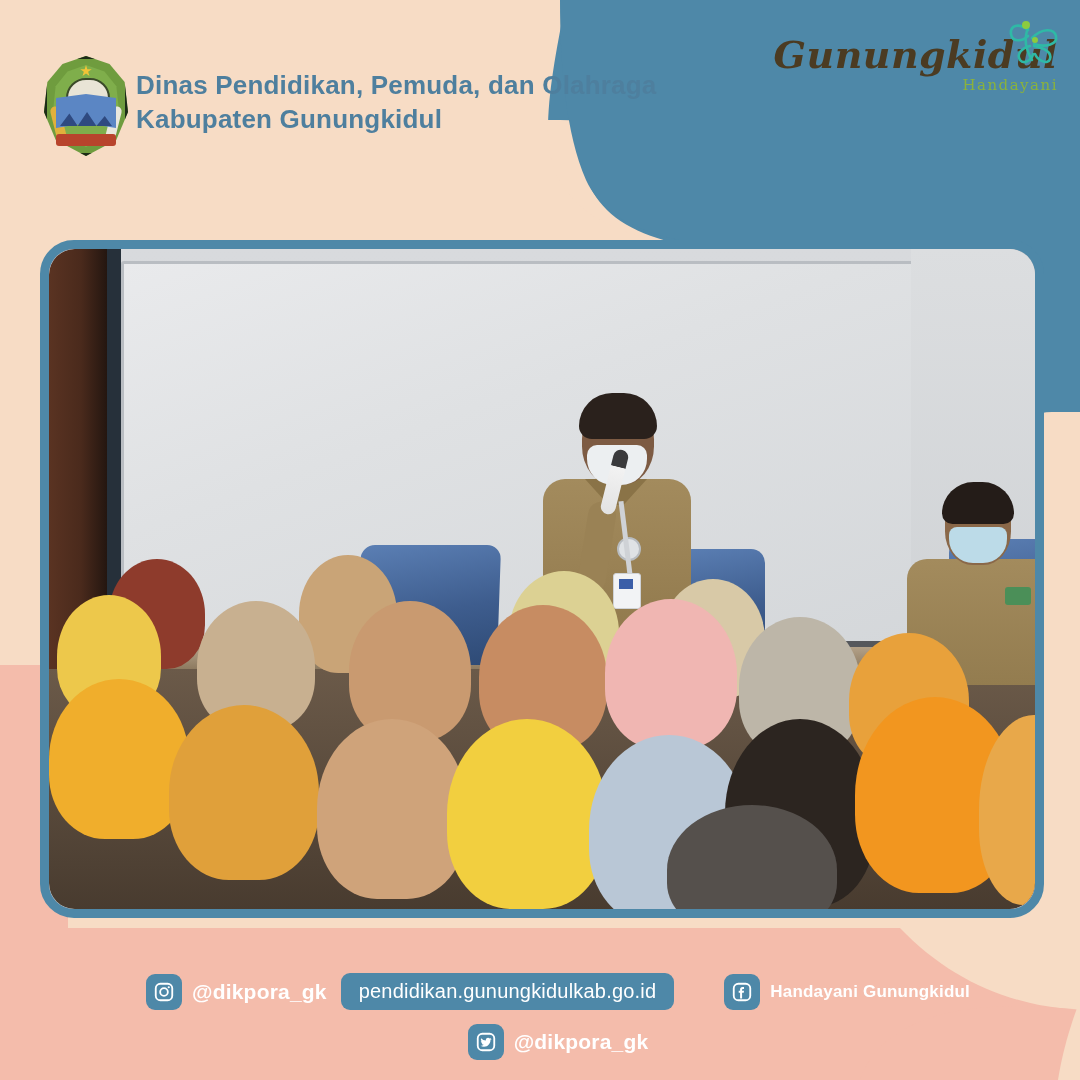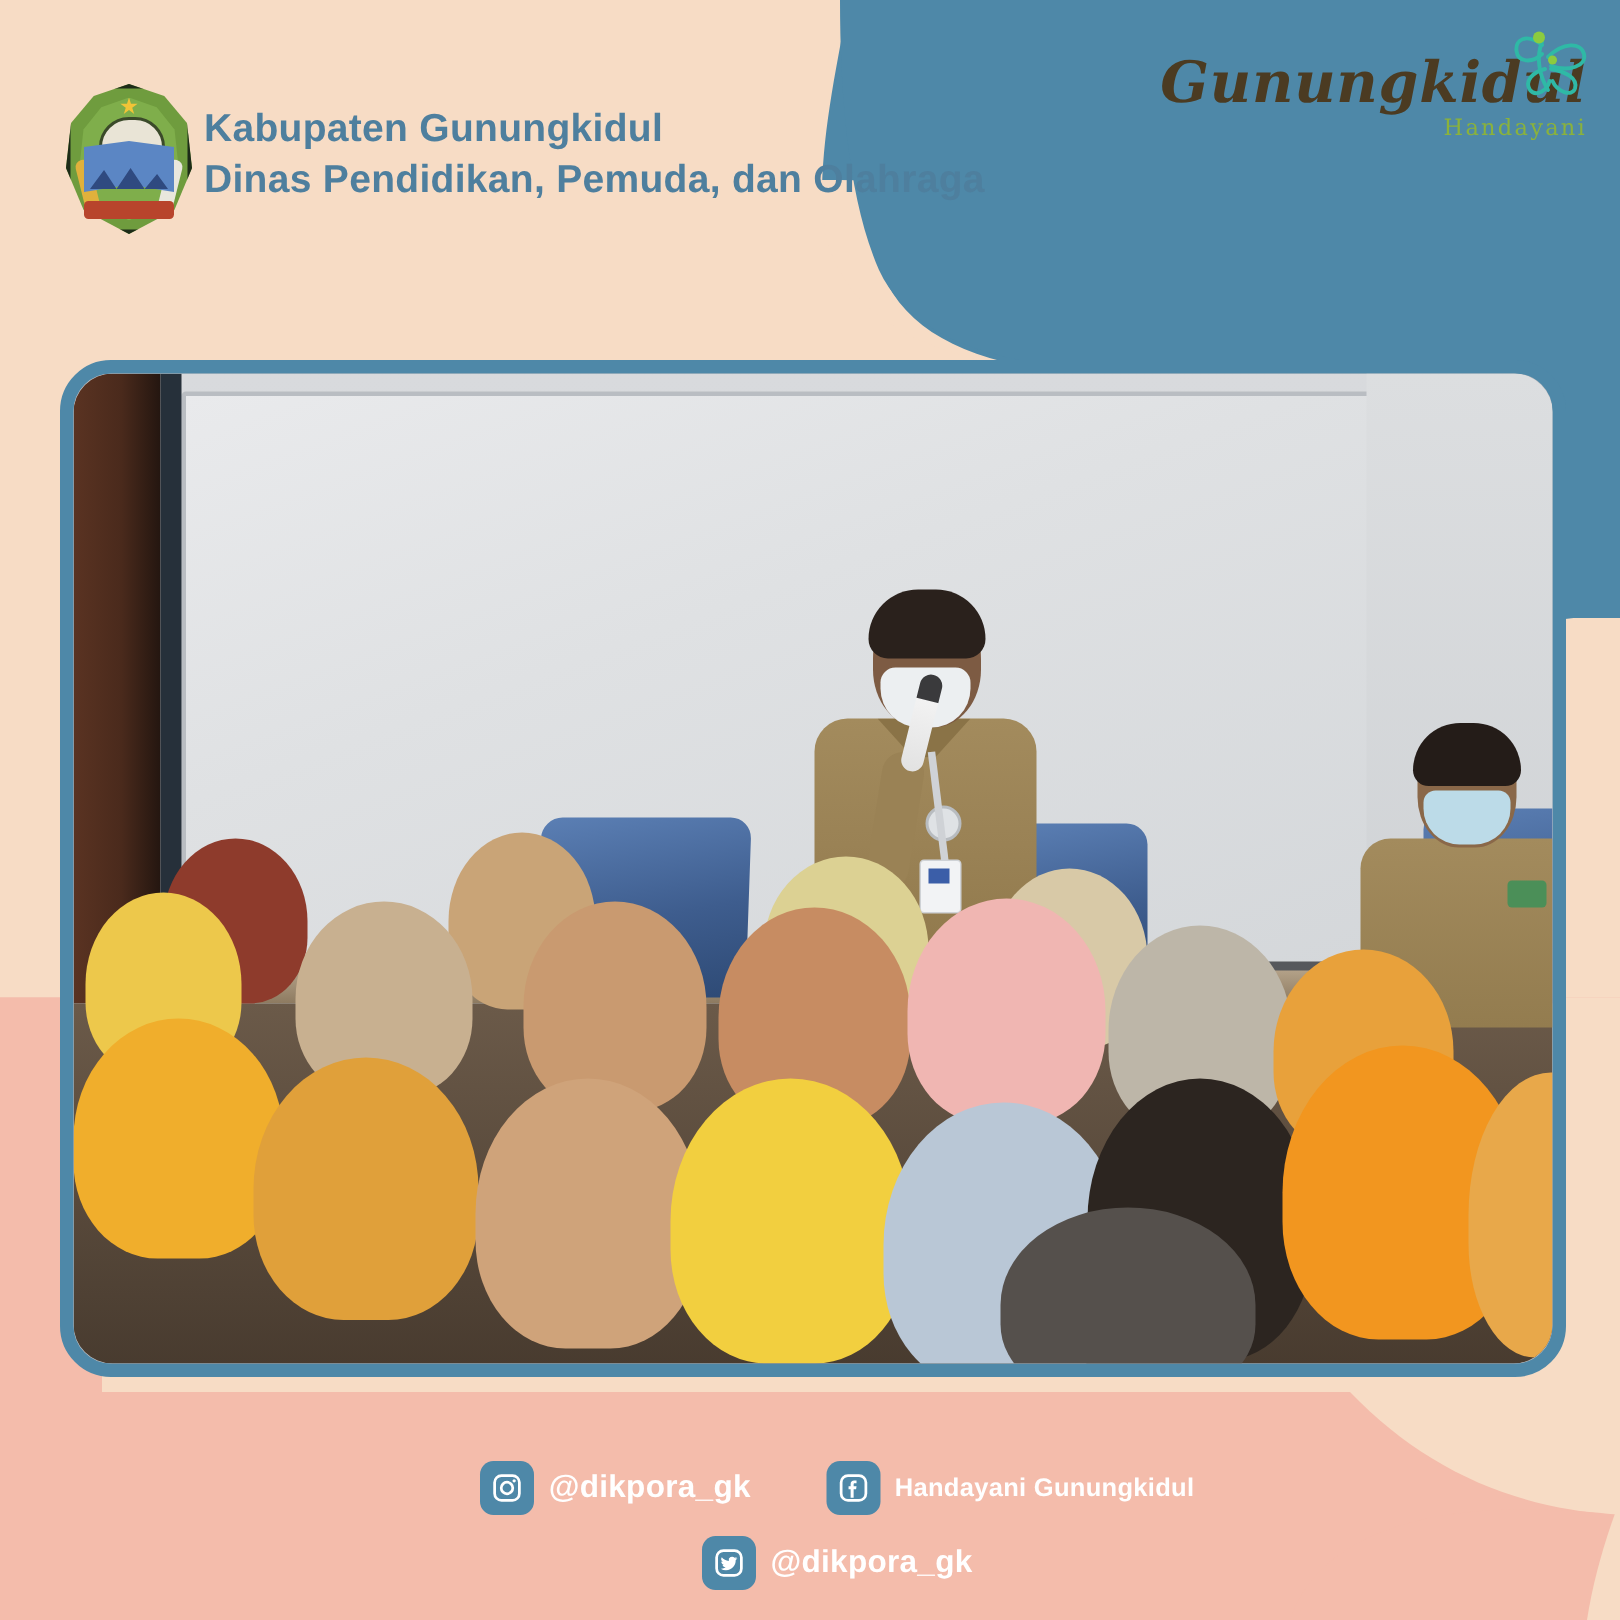--- a/index.html
+++ b/index.html
@@ -176,22 +176,22 @@
     <div class="star"></div>
     <div class="dome"></div>
     <div class="rice-l"></div>
     <div class="rice-r"></div>
     <div class="book"></div>
     <div class="mtn"></div>
     <div class="base"></div>
   </div>
 
   <div class="org-title">
+    <div>Dinas Pendidikan, Pemuda, dan Olahraga</div>
     <div>Kabupaten Gunungkidul</div>
-    <div>Dinas Pendidikan, Pemuda, dan Olahraga</div>
   </div>
 
   <div class="gk-logo">
     <svg class="dragonfly" width="62" height="54" viewBox="0 0 62 54">
       <g fill="none" stroke="#2fb9a6" stroke-width="2.6" stroke-linecap="round">
         <path d="M30 44 C24 34 22 22 26 12"></path>
         <path d="M26 14 C16 6 8 10 9 18 C10 26 20 26 26 20"></path>
         <path d="M30 22 C40 12 52 12 54 20 C56 28 44 32 32 28"></path>
         <path d="M28 30 C20 32 14 38 18 44 C22 49 30 44 31 38"></path>
         <path d="M32 30 C42 32 50 36 48 43 C46 49 36 45 33 38"></path>
@@ -270,20 +270,21 @@
         <span class="sicon">
           <svg width="22" height="22" viewBox="0 0 24 24" fill="none" stroke="#fff" stroke-width="2">
             <rect x="3" y="3" width="18" height="18" rx="5"></rect>
             <circle cx="12" cy="12" r="4.2"></circle>
             <circle cx="17.2" cy="6.8" r="1.2" fill="#fff" stroke="none"></circle>
           </svg>
         </span>
         <span class="f-label">@dikpora_gk</span>
       </div>
 
+      <div class="url-pill">pendidikan.gunungkidulkab.go.id</div>
 
       <div class="f-item">
         <span class="sicon">
           <svg width="22" height="22" viewBox="0 0 24 24">
             <rect x="3" y="3" width="18" height="18" rx="5" fill="none" stroke="#fff" stroke-width="2"></rect>
             <path d="M14.2 8.6h-1.3c-.5 0-.8.3-.8.8v1.3h2.1l-.3 2.2h-1.8V19h-2.2v-6.1H8.4v-2.2h1.5V9.2c0-1.6 1-2.6 2.6-2.6h1.7z" fill="#fff"></path>
           </svg>
         </span>
         <span class="f-label small">Handayani Gunungkidul</span>
       </div>

